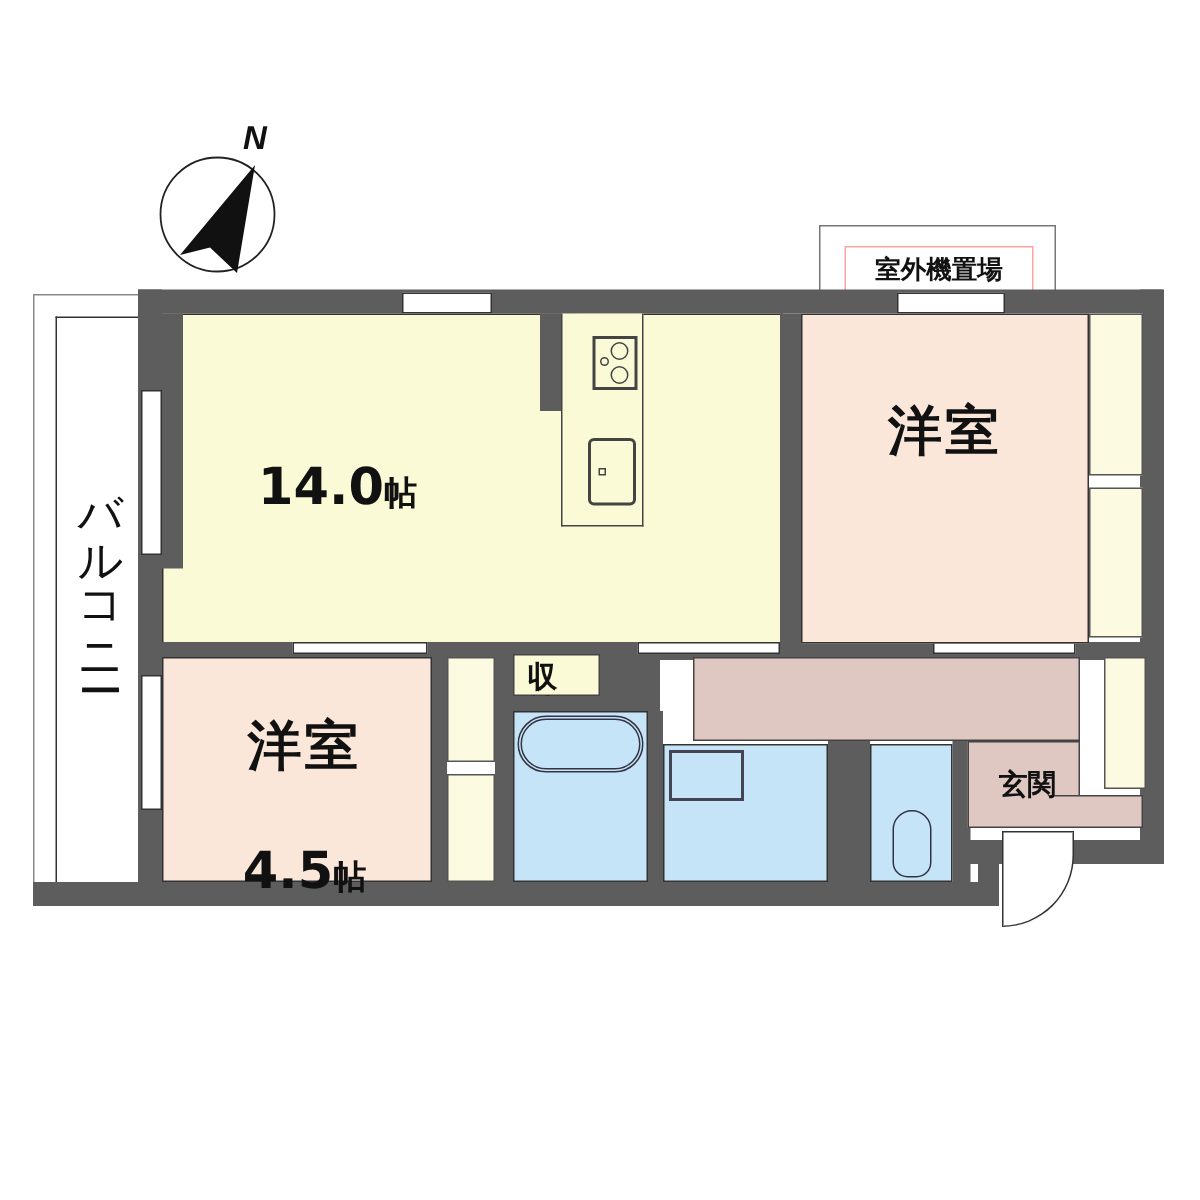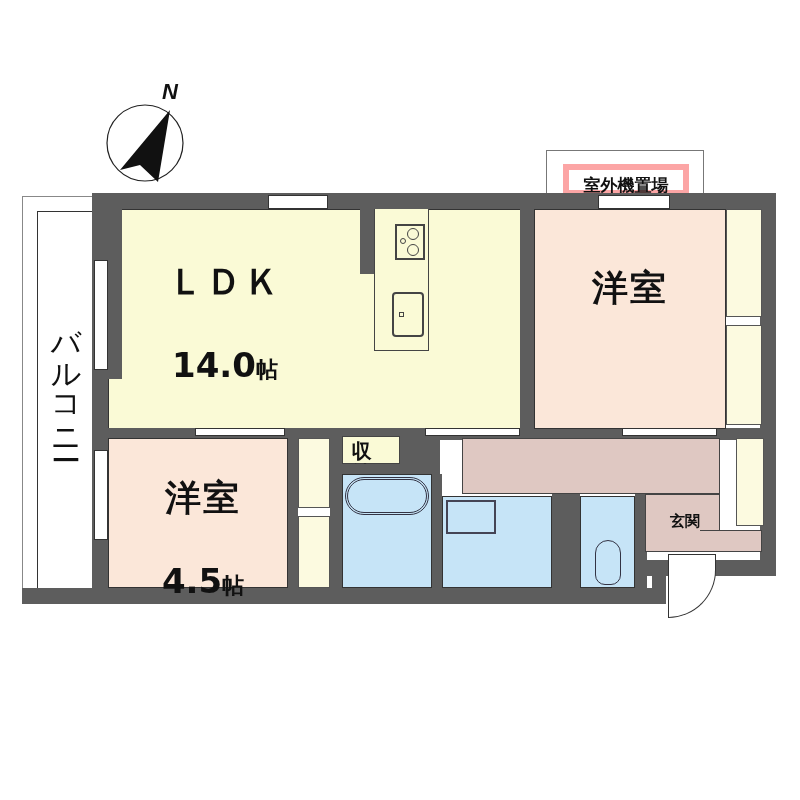--- a/index.html
+++ b/index.html
@@ -10,21 +10,21 @@
   .ldk { background:#fafad6; }
   .western { background:#fbe7d9; }
   .hall { background:#dfc8c2; }
   .wet { background:#c6e4f7; }
   .closet { background:#fcfae0; border:1px solid #555; }
   .label { position:absolute; color:#111; text-align:center; line-height:1.12; }
   .room-name { font-size:36px; font-weight:bold; letter-spacing:2px; }
   .room-size { font-size:34px; font-weight:bold;margin-top:44px; }
   .room-size small { font-size:22px; font-weight:bold; }
   .window { background:#fff; border:1px solid #333; }
-  .tag { background:#fff; border:6px solid #fca5a5; font-size:17px; font-weight:bold; text-align:center; color:#111; }
+  .tag { background:#fff; border:1px solid #fca5a5; font-size:17px; font-weight:bold; text-align:center; color:#111; }
 </style>
 </head>
 <body>
 
 <div class="abs" style="left:100px;top:75px;width:100px;height:110px;">
   <svg width="100" height="110" viewBox="0 0 100 110">
     <circle cx="45" cy="68" r="38" fill="none" stroke="#222" stroke-width="1.2"></circle>
     <polygon points="70,35 20,95 40,90 58,107" fill="#111"></polygon>
     <text x="62" y="24" font-size="22" font-weight="bold" font-style="italic" fill="#111" font-family="Liberation Sans, sans-serif">N</text>
   </svg>
@@ -54,21 +54,20 @@
 <div class="abs" style="left:374px;top:209px;width:55px;height:142px;border:1px solid #444;border-top:none;background:#fafad6;"></div>
 <div class="abs" style="left:395px;top:224px;width:30px;height:36px;border:2px double #444;">
   <div class="abs" style="left:10px;top:2px;width:12px;height:12px;border-radius:50%;border:1px solid #444;"></div>
   <div class="abs" style="left:3px;top:12px;width:6px;height:6px;border-radius:50%;border:1px solid #444;"></div>
   <div class="abs" style="left:10px;top:18px;width:12px;height:12px;border-radius:50%;border:1px solid #444;"></div>
 </div>
 <div class="abs" style="left:392px;top:292px;width:32px;height:45px;border:2px double #444;border-radius:4px;">
   <div class="abs" style="left:5px;top:18px;width:5px;height:5px;border:1px solid #444;"></div>
 </div>
 <div class="label" style="left:150px;top:262px;width:150px;">
-  <div class="room-name">ＬＤＫ</div>
   <div class="room-size"><span>14.0</span><small>帖</small></div>
 </div>
 
 <div class="abs window" style="left:268px;top:195px;width:60px;height:14px;"></div>
 
 <div class="abs window" style="left:94px;top:260px;width:14px;height:110px;"></div>
 
 <div class="abs wall" style="left:92px;top:428px;width:680px;height:12px;"></div>
 <div class="abs window" style="left:195px;top:428px;width:90px;height:8px;"></div>
 <div class="abs window" style="left:425px;top:428px;width:95px;height:8px;"></div>
@@ -110,15 +109,15 @@
 
 <div class="abs wet" style="left:580px;top:496px;width:55px;height:92px;border:1px solid #333;"></div>
 <div class="abs" style="left:595px;top:540px;width:26px;height:45px;border:1px solid #334;border-radius:13px 13px 10px 10px;"></div>
 <div class="abs wall" style="left:635px;top:490px;width:12px;height:98px;"></div>
 
 <div class="abs hall" style="left:462px;top:438px;width:258px;height:56px;border:1px solid #444;"></div>
 <div class="abs closet" style="left:736px;top:438px;width:28px;height:88px;"></div>
 
 <div class="abs hall" style="left:645px;top:494px;width:75px;height:58px;border:1px solid #444;"></div>
 <div class="abs hall" style="left:700px;top:530px;width:62px;height:22px;border:1px solid #444;border-left:none;"></div>
-<div class="label" style="left:655px;top:513px;width:60px;font-size:15px;font-weight:bold;">玄関</div>
+<div class="label" style="left:655px;top:513px;width:60px;font-size:19px;font-weight:bold;">玄関</div>
 
 <div class="abs" style="left:668px;top:554px;width:48px;height:64px;background:#fff;border:1px solid #333;border-radius:0 0 48px 0;"></div>
 
 </body></html>

